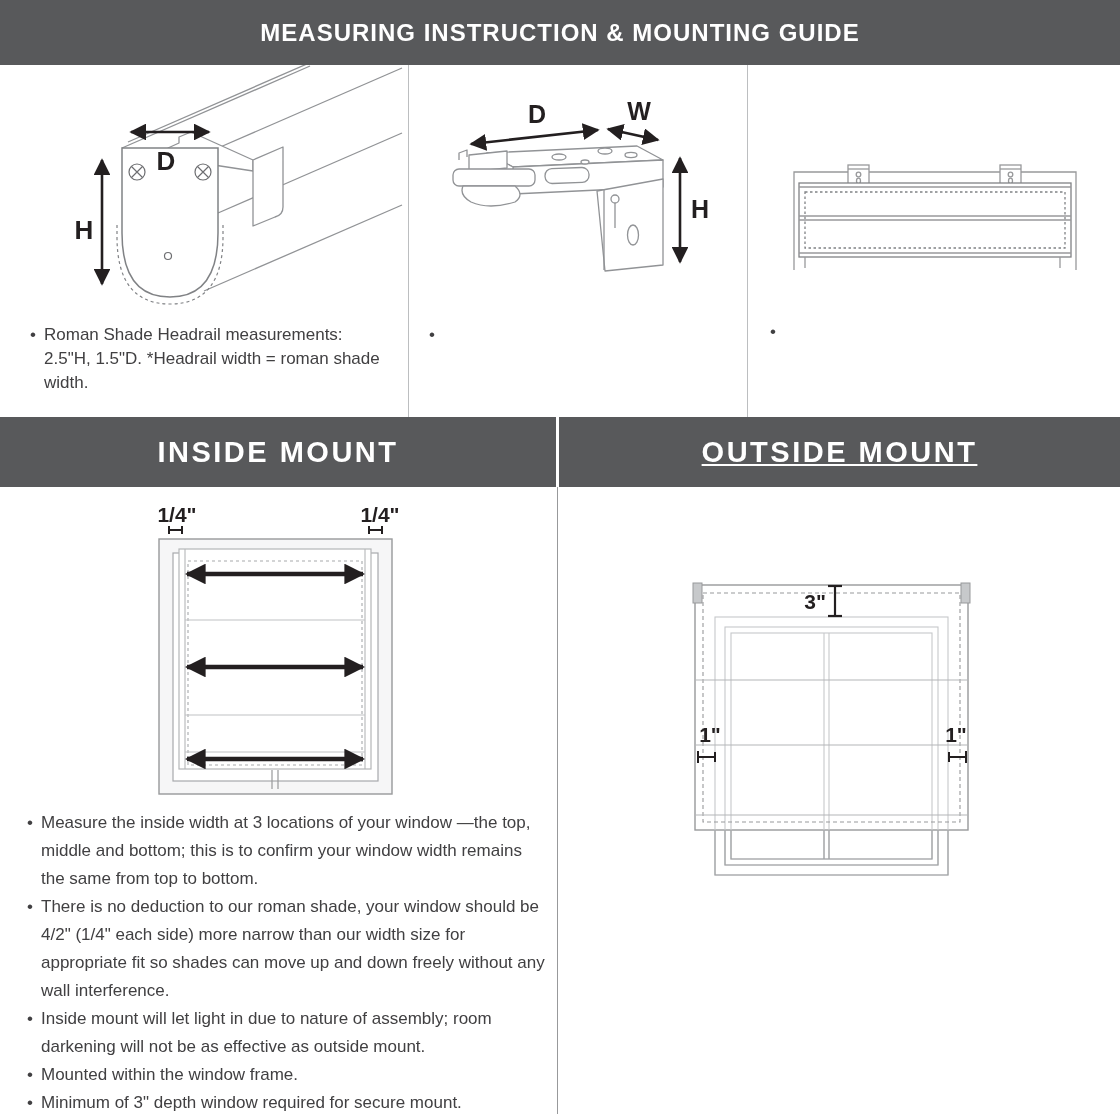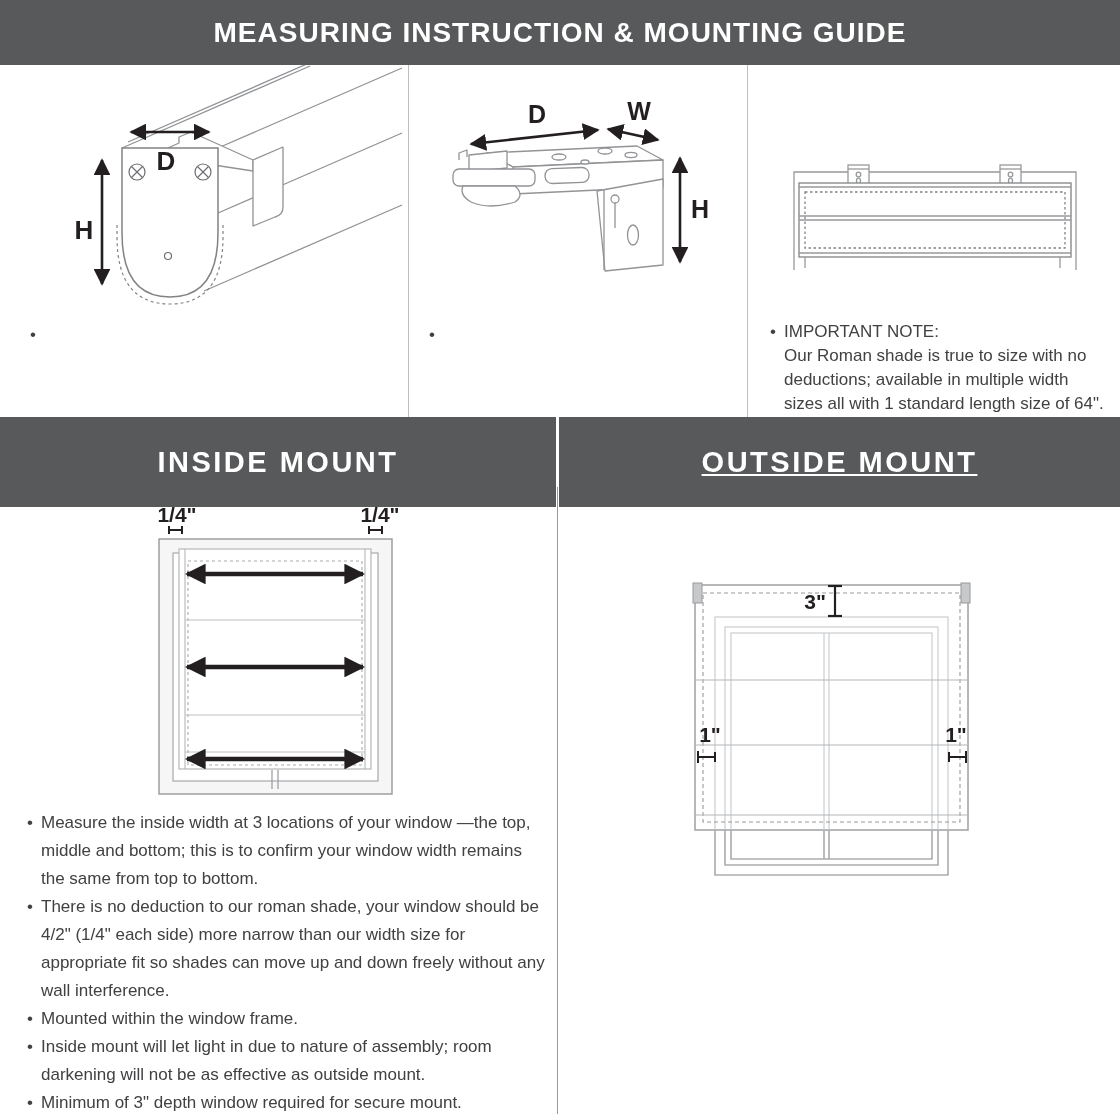--- a/index.html
+++ b/index.html
@@ -1,34 +1,34 @@
 <!DOCTYPE html>
 <html><head>
 <meta charset="utf-8">
 <style>
   html,body{margin:0;padding:0;background:#fff;}
   .page{position:relative;width:1120px;height:1120px;background:#fff;overflow:hidden;
         font-family:"Liberation Sans",sans-serif;color:#414042;}
   
   .main-header{position:absolute;top:0;left:0;width:1120px;height:65px;background:#58595b;
                display:flex;align-items:center;justify-content:center;}
-  .main-header h1{margin:0;color:#fff;font-size:28px;font-weight:bold;letter-spacing:1px;}
+  .main-header h1{margin:0;color:#fff;font-size:24px;font-weight:bold;letter-spacing:1px;}
   
   .top-panels{position:absolute;top:65px;left:0;width:1120px;height:352px;display:flex;}
   .panel{position:relative;box-sizing:border-box;}
   .panel+.panel{border-left:1px solid #bcbec0;}
   .p1{width:408px;} .p2{width:339px;} .p3{width:372px;}
   .panel-diagram{height:255px;overflow:hidden;}
   .panel-note{display:flex;font-size:17px;line-height:24px;color:#414042;}
   .p1 .panel-note{padding:3px 24px 0 30px;}
   .p2 .panel-note{padding:3px 20px 0 20px;}
   .p3 .panel-note{padding:0 8px 0 22px;}
   .bullet-dot{flex:0 0 14px;}
   
-  .mount-headers{position:absolute;top:417px;left:0;width:1120px;height:90px;display:flex;}
+  .mount-headers{position:absolute;top:417px;left:0;width:1120px;height:70px;display:flex;}
   .mount-header{background:#58595b;color:#fff;display:flex;align-items:center;justify-content:center;
                 font-size:29px;font-weight:bold;letter-spacing:2.5px;}
   .mh-left{width:556px;} .mh-gap{width:3px;background:#fff;} .mh-right{flex:1;text-decoration:underline;}
   
   .mount-cols{position:absolute;top:487px;left:0;width:1120px;height:633px;display:flex;}
   .col-inside{width:557px;position:relative;}
   .col-outside{width:562px;position:relative;}
   .col-divider{position:absolute;left:557px;top:487px;width:1px;height:627px;background:#98999b;}
   .diagram-wrap-in{margin:10px auto 0 auto;width:300px;height:310px;}
   .diagram-wrap-out{margin:90px auto 0 auto;width:330px;height:320px;}
@@ -79,20 +79,21 @@
           </g>
           <circle cx="168" cy="191" r="3.5" fill="none" stroke="#6d6e71" stroke-width="1.2"></circle>
           <line x1="131" y1="67" x2="209" y2="67" stroke="#231f20" stroke-width="2.6" marker-start="url(#m-hr)" marker-end="url(#m-hr)"></line>
           <line x1="102" y1="95" x2="102" y2="219" stroke="#231f20" stroke-width="2.6" marker-start="url(#m-hr)" marker-end="url(#m-hr)"></line>
           <text x="166" y="105" font-size="26" text-anchor="middle">D</text>
           <text x="84" y="174" font-size="26" text-anchor="middle">H</text>
         </svg>
       </div>
       <div class="panel-note">
         <span class="bullet-dot">•</span>
+        <span>Roman Shade Headrail measurements: 2.5"H, 1.5"D. *Headrail width = roman shade width.</span>
       </div>
     </div>
 
     <div class="panel p2">
       <div class="panel-diagram">
         <svg width="339" height="255" viewBox="0 0 339 255">
           <defs>
             <marker id="m-br" viewBox="0 0 10 10" refX="9" refY="5" markerWidth="6.5" markerHeight="6.5" orient="auto-start-reverse">
               <path d="M0,0 L10,5 L0,10 z" fill="#231f20"></path>
             </marker>
@@ -152,24 +153,20 @@
             <line x1="51" y1="151" x2="323" y2="151"></line>
             <line x1="51" y1="155" x2="323" y2="155"></line>
             <line x1="51" y1="188" x2="323" y2="188"></line>
             <line x1="57" y1="192" x2="57" y2="203"></line>
             <line x1="312" y1="192" x2="312" y2="203"></line>
           </g>
         </svg>
       </div>
       <div class="panel-note">
         <span class="bullet-dot">•</span>
-        <span>
-          <span style="display:block;">IMPORTANT NOTE:</span>
-          <span>Our Roman shade is true to size with no deductions; available in multiple width sizes all with 1 standard length size of 64".</span>
-        </span>
       </div>
     </div>
   </section>
 
   <section class="mount-headers">
     <div class="mount-header mh-left">
       <span>INSIDE MOUNT</span>
     </div>
     <div class="mh-gap"></div>
     <div class="mount-header mh-right">
@@ -208,22 +205,22 @@
           <path d="M143,273 v19 M149,273 v19" stroke="#98999b" stroke-width="1.2" fill="none"></path>
           <text x="48" y="25" font-size="21" text-anchor="middle">1/4"</text>
           <text x="251" y="25" font-size="21" text-anchor="middle">1/4"</text>
           <path d="M40,29 v8 M40,33 h13 M53,29 v8" stroke="#231f20" stroke-width="2" fill="none"></path>
           <path d="M240,29 v8 M240,33 h13 M253,29 v8" stroke="#231f20" stroke-width="2" fill="none"></path>
         </svg>
       </div>
       <ul class="bullets">
         <li>Measure the inside width at 3 locations of your window —the top, middle and bottom; this is to confirm your window width remains the same from top to bottom.</li>
         <li>There is no deduction to our roman shade, your window should be 4/2" (1/4" each side) more narrow than our width size for appropriate fit so shades can move up and down freely without any wall interference.</li>
+        <li>Inside mount will let light in due to nature of assembly; room darkening will not be as effective as outside mount.</li>
         <li>Mounted within the window frame.</li>
-        <li>Inside mount will let light in due to nature of assembly; room darkening will not be as effective as outside mount.</li>
         <li>Minimum of 3" depth window required for secure mount.</li>
       </ul>
     </div>
 
     <div class="col-outside">
       <div class="diagram-wrap-out">
         <svg width="330" height="320" viewBox="0 0 330 320">
           <rect x="22" y="8" width="273" height="245" fill="#fff" stroke="#98999b" stroke-width="1.4"></rect>
           <rect x="20" y="6" width="9" height="20" fill="#c7c9cb" stroke="#98999b" stroke-width="1"></rect>
           <rect x="288" y="6" width="9" height="20" fill="#c7c9cb" stroke="#98999b" stroke-width="1"></rect>

